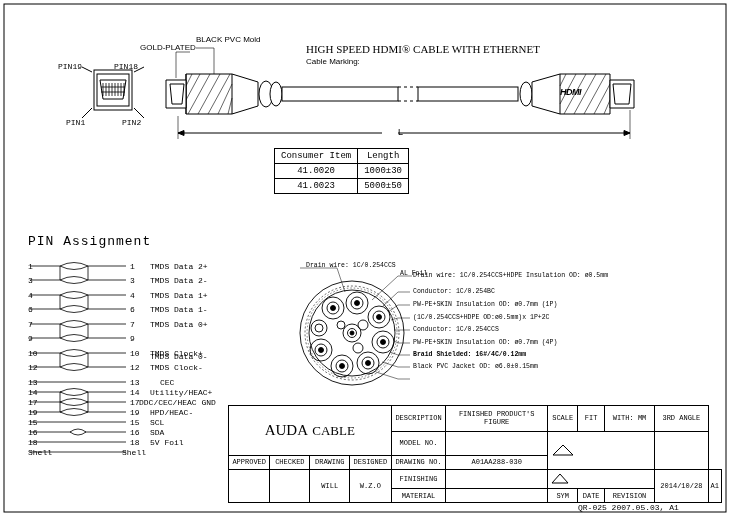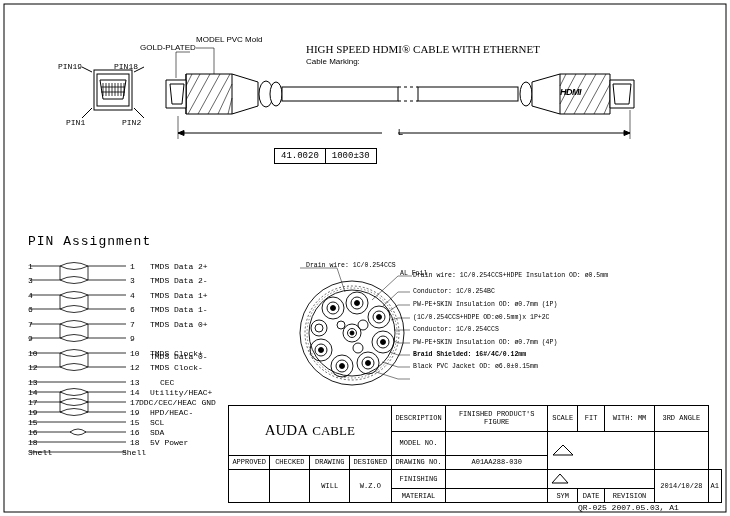--- a/index.html
+++ b/index.html
@@ -231,37 +231,45 @@
         <line x1="398" y1="355" x2="390" y2="352"></line>
       <line x1="398" y1="367" x2="410" y2="367"></line>
         <line x1="398" y1="367" x2="382" y2="362"></line>
       <line x1="398" y1="379" x2="410" y2="379"></line>
         <line x1="398" y1="379" x2="376" y2="372"></line>
     </g>
   </g>
 </svg>
 
 <div class="abs txt" style="left:140px;top:44px;">GOLD-PLATED</div>
-<div class="abs txt" style="left:196px;top:36px;">MODEL PVC Mold</div>
+<div class="abs txt" style="left:196px;top:36px;">BLACK PVC Mold</div>
 <div class="abs txt serif" style="left:306px;top:44px;font-size:11px;">HIGH SPEED HDMI® CABLE WITH ETHERNET</div>
 <div class="abs txt" style="left:306px;top:58px;">Cable Marking:</div>
 <div class="abs txt" style="left:398px;top:128px;font-size:9px;">L</div>
 <div class="abs txt" style="left:560px;top:88px;font-size:9px;font-style:italic;font-weight:bold;letter-spacing:-0.5px;">HDMI</div>
 
 <div class="abs lbl-pin" style="left:58px;top:62px;">PIN19</div>
 <div class="abs lbl-pin" style="left:114px;top:62px;">PIN18</div>
 <div class="abs lbl-pin" style="left:66px;top:118px;">PIN1</div>
 <div class="abs lbl-pin" style="left:122px;top:118px;">PIN2</div>
 
 <table id="length-table">
   <tbody>
+      <tr>
+    <th>Consumer Item</th>
+    <th>Length</th>
+  </tr>
   <tr>
     <td>41.0020</td>
     <td>1000±30</td>
   </tr>
+  <tr>
+    <td>41.0023</td>
+    <td>5000±50</td>
+  </tr>
 </tbody>
   </table>
 
 <div id="pin-title">PIN Assignment</div>
 
 <div class="pinrow" style="left:28px;top:262px;">1</div>
 <div class="pinrow" style="left:130px;top:262px;">1</div>
 <div class="pinrow" style="left:150px;top:262px;">TMDS Data 2+</div>
 
 <div class="pinrow" style="left:28px;top:276px;">3</div>
@@ -311,21 +319,21 @@
 <div class="pinrow" style="left:28px;top:418px;">15</div>
 <div class="pinrow" style="left:130px;top:418px;">15</div>
 <div class="pinrow" style="left:150px;top:418px;">SCL</div>
 
 <div class="pinrow" style="left:28px;top:428px;">16</div>
 <div class="pinrow" style="left:130px;top:428px;">16</div>
 <div class="pinrow" style="left:150px;top:428px;">SDA</div>
 
 <div class="pinrow" style="left:28px;top:438px;">18</div>
 <div class="pinrow" style="left:130px;top:438px;">18</div>
-<div class="pinrow" style="left:150px;top:438px;">5V Power</div>
+<div class="pinrow" style="left:150px;top:438px;">5V Foil</div>
 
 <div class="pinrow" style="left:28px;top:448px;">Shell</div>
 <div class="pinrow" style="left:122px;top:448px;">Shell</div>
 
 <div class="abs lead" style="left:306px;top:262px;">Drain wire: 1C/0.254CCS</div>
 <div class="abs lead" style="left:400px;top:270px;">AL Foil</div>
 
 <div class="abs lead" style="left:413px;top:272px;">Drain wire: 1C/0.254CCS+HDPE Insulation OD: ø0.5mm</div>
 <div class="abs lead" style="left:413px;top:288px;">Conductor: 1C/0.254BC</div>
 <div class="abs lead" style="left:413px;top:301px;">PW-PE+SKIN Insulation OD: ø0.7mm (1P)</div>

